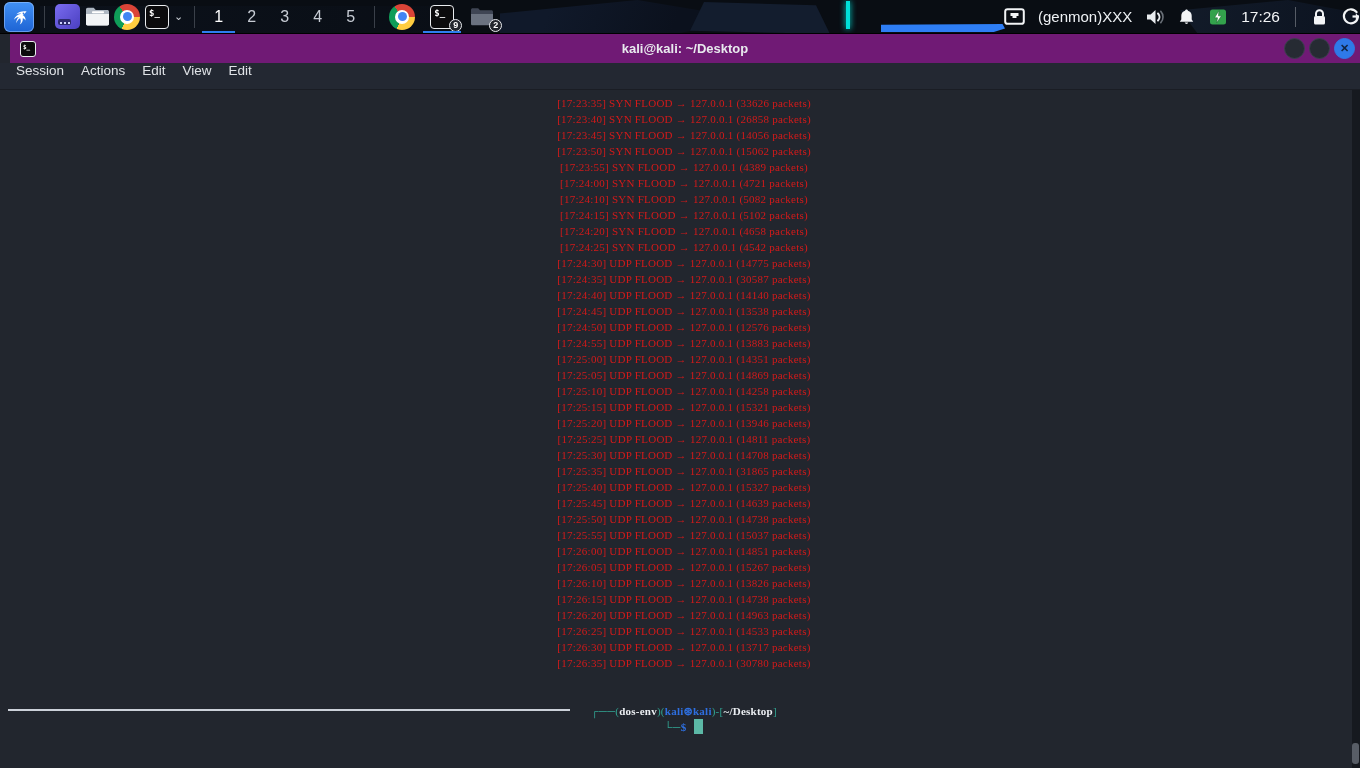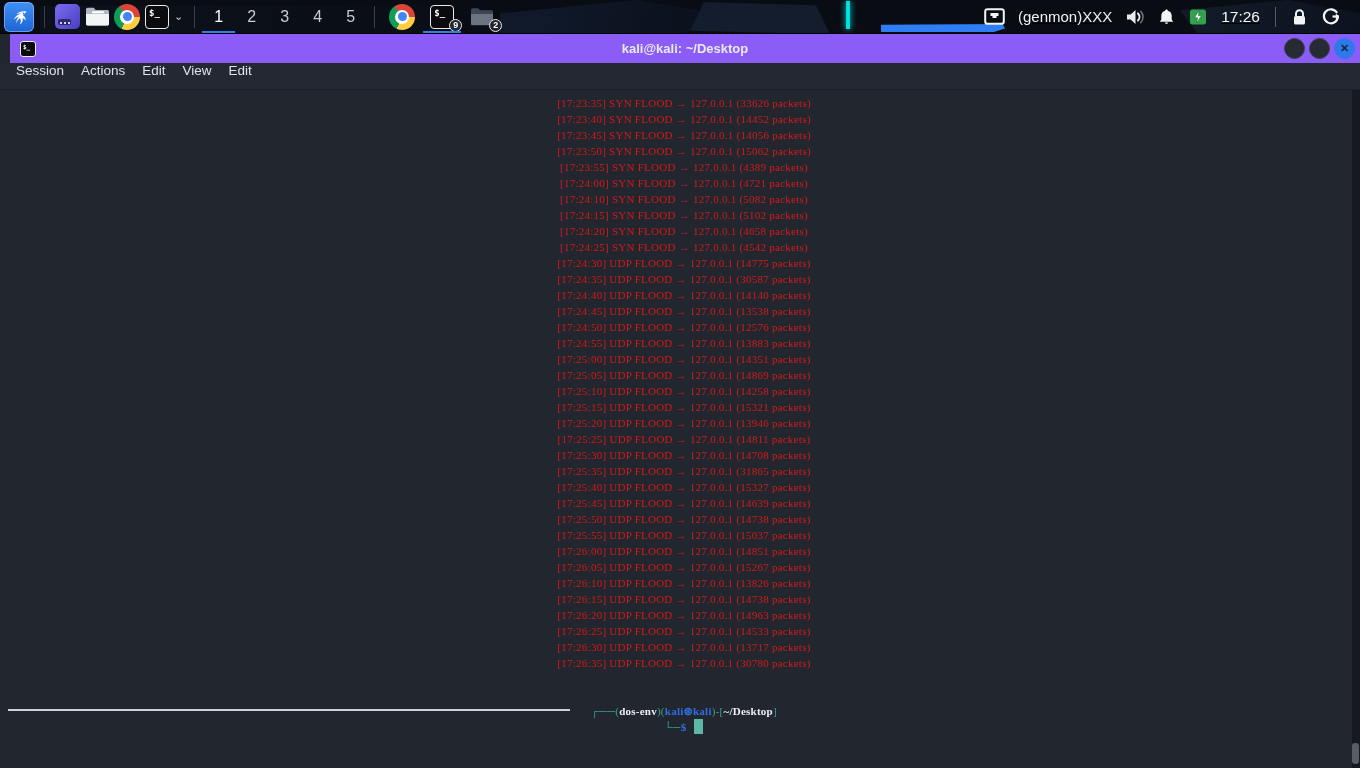--- a/index.html
+++ b/index.html
@@ -17,21 +17,21 @@
   }
   .decor{position:absolute;pointer-events:none;}
   .d1{left:500px;top:0;width:250px;height:34px;background:linear-gradient(110deg,#10192a 20%,#0b111d 70%);clip-path:polygon(0 40%,55% 0,100% 55%,70% 100%,0 100%);}
   .d2{left:690px;top:2px;width:140px;height:32px;background:#131d2e;clip-path:polygon(10% 0,90% 10%,100% 100%,0 90%);}
   .d3{left:1180px;top:0;width:180px;height:34px;background:linear-gradient(100deg,#121b29,#0c1320);clip-path:polygon(0 30%,60% 0,100% 40%,100% 100%,10% 100%);}
   .d4{left:40px;top:6px;width:400px;height:28px;background:linear-gradient(90deg,#0c121c,#0a0f17);opacity:.8;}
   .d-cyan{left:846px;top:1px;width:4px;height:28px;background:#00dfd8;box-shadow:0 0 6px #00dfd8;}
   .d-streak{left:881px;top:24px;width:124px;height:8px;background:#2e7ef5;clip-path:polygon(0 10%,98% 0,100% 55%,91% 100%,0 100%);}
   .p-left,.p-right{position:relative;display:flex;align-items:center;height:100%;}
   .p-left{padding-left:4px;}
-  .p-right{padding-right:20px;gap:13px;text-decoration:underline;}
+  .p-right{padding-right:0;gap:13px;}
   .p-sep{width:1px;height:22px;background:#3a4049;margin:0 7px;}
   .p-sep2{width:1px;height:20px;background:#565c66;margin:0 2px;}
   .launcher{width:30px;height:30px;display:grid;place-items:center;position:relative;}
   .kali-btn{
     width:30px;height:30px;border-radius:6px;margin-right:3px;
     background:linear-gradient(180deg,#4190f4,#1d63d4);
     box-shadow:inset 0 0 0 1px rgba(160,200,255,.55);
     display:grid;place-items:center;
   }
   .whisker{width:25px;height:25px;border-radius:5px;background:linear-gradient(135deg,#7a6cf0,#4a3fc0);position:relative;}
@@ -59,21 +59,21 @@
     position:absolute;right:0px;bottom:2px;min-width:13px;height:13px;border-radius:50%;
     background:#23262d;border:1px solid #e8eaee;color:#fff;font-size:9px;font-weight:bold;
     display:grid;place-items:center;line-height:1;box-sizing:border-box;
   }
   .folder-task svg,.folder-launch svg{display:block;}
   .genmon-label{color:#eef1f4;font-size:15px;}
   .clock{color:#f2f4f6;font-size:15.5px;}
   .tray-ico{display:grid;place-items:center;}
   
   #win{position:absolute;top:34px;left:0;right:0;bottom:0;background:#22262e;}
-  .titlebar{position:absolute;top:0;left:10px;right:0;height:29px;background:#8b5cf6;display:flex;align-items:center;}
+  .titlebar{position:absolute;top:0;left:10px;right:0;height:29px;background:#701a75;display:flex;align-items:center;}
   .title-ico{position:absolute;left:10px;top:7px;}
   .title-text{position:absolute;left:0;right:0;text-align:center;color:#e8eaee;font-size:13px;font-weight:bold;}
   .winbtns{position:absolute;right:5px;top:4px;display:flex;gap:4px;}
   .wbtn{width:21px;height:21px;border-radius:50%;background:#262b33;border:1px solid #3a414c;box-sizing:border-box;}
   .wbtn.close{background:#2e79e8;border-color:#2e79e8;display:grid;place-items:center;color:#102543;font-size:11px;font-weight:bold;line-height:1;}
   .menubar{position:absolute;top:29px;left:0;right:0;height:27px;background:#232832;border-bottom:1px solid #1a1d24;box-sizing:border-box;display:flex;gap:17px;padding-left:16px;}
   .menu-item{color:#dfe2e6;font-size:13.5px;}
   
   .content{
     position:absolute;top:56px;left:0;right:0;bottom:0;background:#22262e;
@@ -223,21 +223,21 @@
       <span class="menu-item">Actions</span>
       <span class="menu-item">Edit</span>
       <span class="menu-item">View</span>
       <span class="menu-item">Edit</span>
     </nav>
 
     <div class="content">
       <div>
 
       <div class="t-line log">[17:23:35] SYN FLOOD → 127.0.0.1 (33626 packets)</div>
-          <div class="t-line log">[17:23:40] SYN FLOOD → 127.0.0.1 (14452 packets)</div>
+          <div class="t-line log">[17:23:40] SYN FLOOD → 127.0.0.1 (26858 packets)</div>
           <div class="t-line log">[17:23:45] SYN FLOOD → 127.0.0.1 (14056 packets)</div>
           <div class="t-line log">[17:23:50] SYN FLOOD → 127.0.0.1 (15062 packets)</div>
           <div class="t-line log">[17:23:55] SYN FLOOD → 127.0.0.1 (4389 packets)</div>
           <div class="t-line log">[17:24:00] SYN FLOOD → 127.0.0.1 (4721 packets)</div>
           <div class="t-line log">[17:24:10] SYN FLOOD → 127.0.0.1 (5082 packets)</div>
           <div class="t-line log">[17:24:15] SYN FLOOD → 127.0.0.1 (5102 packets)</div>
           <div class="t-line log">[17:24:20] SYN FLOOD → 127.0.0.1 (4658 packets)</div>
           <div class="t-line log">[17:24:25] SYN FLOOD → 127.0.0.1 (4542 packets)</div>
           <div class="t-line log">[17:24:30] UDP FLOOD → 127.0.0.1 (14775 packets)</div>
           <div class="t-line log">[17:24:35] UDP FLOOD → 127.0.0.1 (30587 packets)</div>

